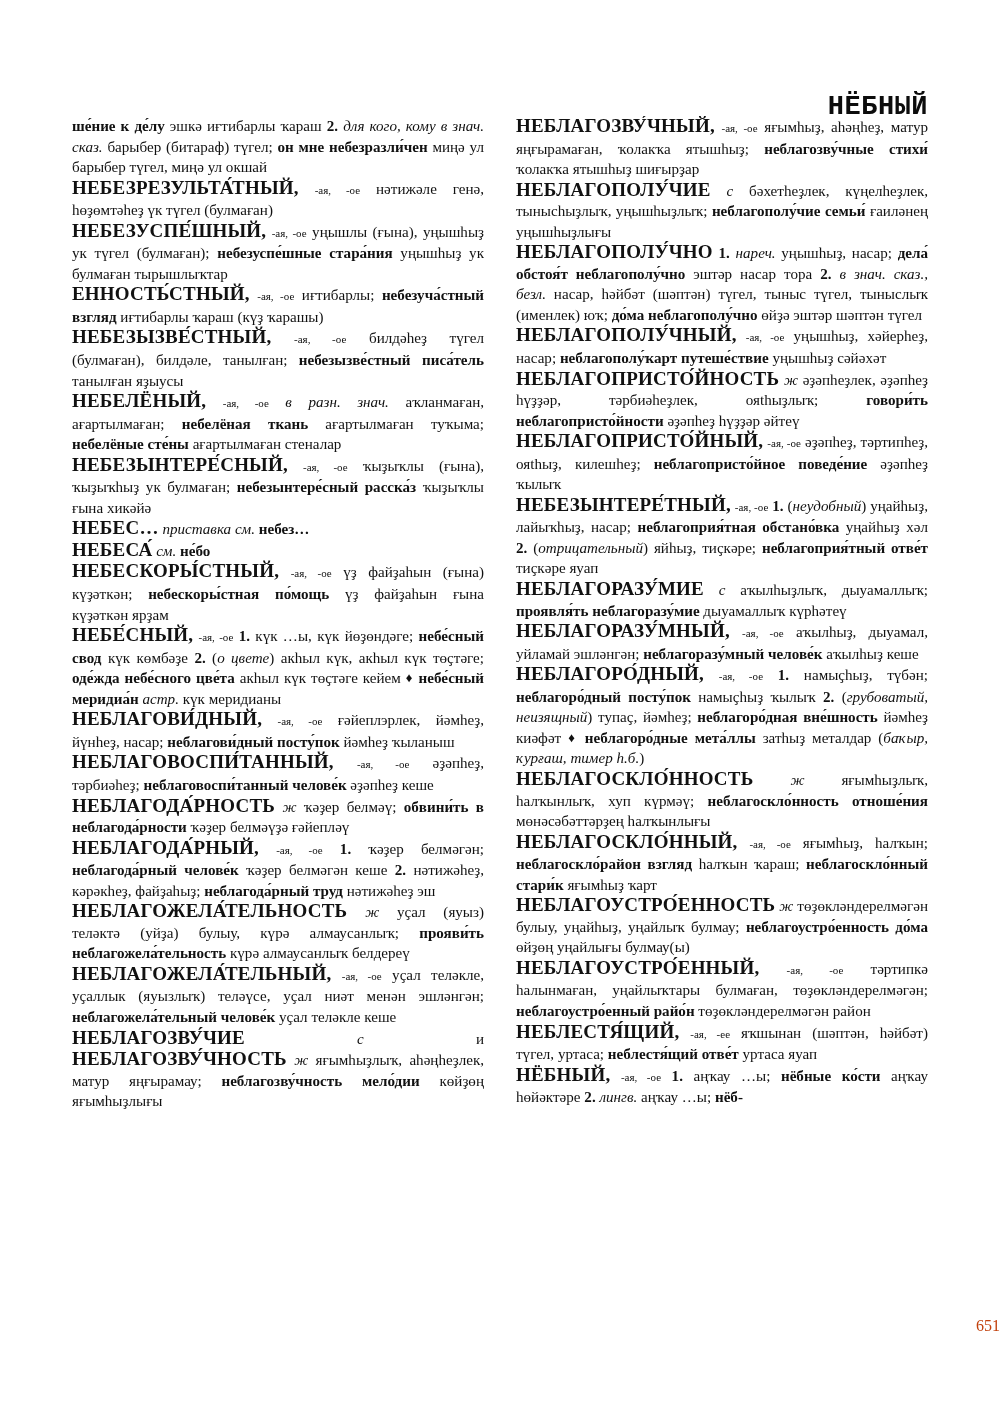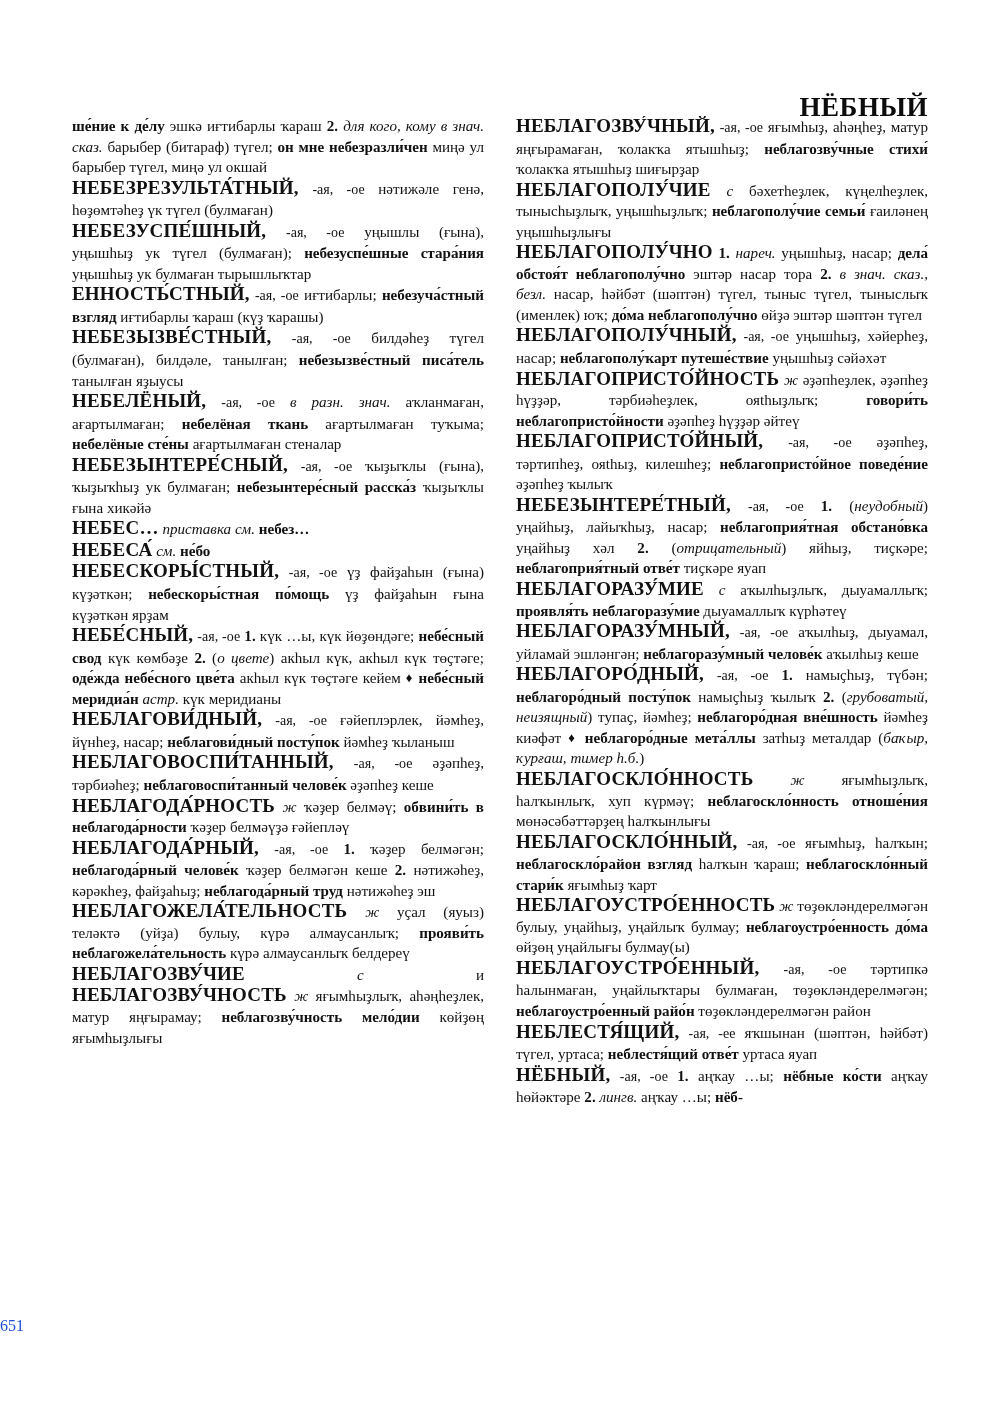--- a/index.html
+++ b/index.html
@@ -16,21 +16,21 @@
   }
   .page {
     width: 1000px; height: 1427px;
     position: relative;
     padding: 0;
   }
   .running-head {
     position: absolute;
     top: 92px;
     right: 72px;
-    font-family: Liberation Serif, serif;
+    font-family: Liberation Mono, monospace;
     font-weight: 700;
     font-size: 27px;
     letter-spacing: 0.5px;
     color: #0c0c0c;
   }
   .columns {
     position: absolute;
     top: 116px;
     left: 72px;
     width: 856px;
@@ -59,29 +59,29 @@
   }
   
   b.hw {
     font-weight: 700;
     font-size: 19px;
     letter-spacing: 0.2px;
   }
   b.bd { font-weight: 700; }
   i.it { font-style: italic; }
   .num { font-weight: 700; }
-  .small { font-size: 14px; }
+  .small { font-size: 11px; }
   .lozenge { font-size: 13px; vertical-align: 1px; }
   .folio {
     position: absolute;
     bottom: 92px;
     left: 0; right: 0;
-    text-align: left;
+    text-align: right;
     font-size: 16px;
-    color: #1d4ed8;
+    color: #c2410c;
   }
 </style>
 </head>
 <body>
 
 <div class="page">
 
   <div class="running-head">НЁБНЫЙ</div>
 
   <div class="columns">
@@ -95,20 +95,21 @@
         <p class="entry"><b class="hw">НЕБЕЗЫНТЕРЕ́СНЫЙ,</b> <span class="small">-ая, -ое</span> ҡыҙыҡлы (ғына), ҡыҙыҡһыҙ ук булмаған; <b class="bd">небезынтере́сный расска́з</b> ҡыҙыҡлы ғына хикәйә</p>
         <p class="entry"><b class="hw">НЕБЕС…</b> <i class="it">приставка см.</i> <b class="bd">небез…</b></p>
         <p class="entry"><b class="hw">НЕБЕСА́</b> <i class="it">см.</i> <b class="bd">не́бо</b></p>
         <p class="entry"><b class="hw">НЕБЕСКОРЫ́СТНЫЙ,</b> <span class="small">-ая, -ое</span> үҙ файҙаһын (ғына) күҙәткән; <b class="bd">небескоры́стная по́мощь</b> үҙ файҙаһын ғына күҙәткән ярҙам</p>
         <p class="entry"><b class="hw">НЕБЕ́СНЫЙ,</b> <span class="small">-ая, -ое</span> <span class="num">1.</span> күк …ы, күк йөҙөндәге; <b class="bd">небе́сный свод</b> күк көмбәҙе <span class="num">2.</span> (<i class="it">о цвете</i>) акһыл күк, акһыл күк төҫтәге; <b class="bd">оде́жда небе́сного цве́та</b> акһыл күк төҫтәге кейем <span class="lozenge">♦</span> <b class="bd">небе́сный меридиа́н</b> <i class="it">астр.</i> күк меридианы</p>
         <p class="entry"><b class="hw">НЕБЛАГОВИ́ДНЫЙ,</b> <span class="small">-ая, -ое</span> ғәйеплэрлек, йәмһеҙ, йүнһеҙ, насар; <b class="bd">неблагови́дный посту́пок</b> йәмһеҙ ҡыланыш</p>
         <p class="entry"><b class="hw">НЕБЛАГОВОСПИ́ТАННЫЙ,</b> <span class="small">-ая, -ое</span> әҙәпһеҙ, тәрбиәһеҙ; <b class="bd">неблаговоспи́танный челове́к</b> әҙәпһеҙ кеше</p>
         <p class="entry"><b class="hw">НЕБЛАГОДА́РНОСТЬ</b> <i class="it">ж</i> ҡәҙер белмәү; <b class="bd">обвини́ть в неблагода́рности</b> ҡәҙер белмәүҙә ғәйепләү</p>
         <p class="entry"><b class="hw">НЕБЛАГОДА́РНЫЙ,</b> <span class="small">-ая, -ое</span> <span class="num">1.</span> ҡәҙер белмәгән; <b class="bd">неблагода́рный челове́к</b> ҡәҙер белмәгән кеше <span class="num">2.</span> нәтижәһеҙ, кәрәкһеҙ, файҙаһыҙ; <b class="bd">неблагода́рный труд</b> нәтижәһеҙ эш</p>
         <p class="entry"><b class="hw">НЕБЛАГОЖЕЛА́ТЕЛЬНОСТЬ</b> <i class="it">ж</i> уҫал (яуыз) теләктә (уйҙа) булыу, күрә алмаусанлыҡ; <b class="bd">прояви́ть неблагожела́тельность</b> күрә алмаусанлыҡ белдереү</p>
+        <p class="entry"><b class="hw">НЕБЛАГОЖЕЛА́ТЕЛЬНЫЙ,</b> <span class="small">-ая, -ое</span> уҫал теләкле, уҫаллык (яуызлыҡ) теләүсе, уҫал ниәт менән эшләнгән; <b class="bd">неблагожела́тельный челове́к</b> уҫал теләкле кеше</p>
         <p class="entry"><b class="hw">НЕБЛАГОЗВУ́ЧИЕ</b> <i class="it">с</i> и <b class="hw">НЕБЛАГОЗВУ́ЧНОСТЬ</b> <i class="it">ж</i> яғымһыҙлыҡ, аһәңһеҙлек, матур яңғырамау; <b class="bd">неблагозву́чность мело́дии</b> көйҙөң яғымһыҙлығы</p>
       </div>
     <div class="col" id="col-right">
         <p class="entry"><b class="hw">НЕБЛАГОЗВУ́ЧНЫЙ,</b> <span class="small">-ая, -ое</span> яғымһыҙ, аһәңһеҙ, матур яңғырамаған, ҡолакҡа ятышһыҙ; <b class="bd">неблагозву́чные стихи́</b> ҡолакҡа ятышһыҙ шиғырҙар</p>
         <p class="entry"><b class="hw">НЕБЛАГОПОЛУ́ЧИЕ</b> <i class="it">с</i> бәхетһеҙлек, күңелһеҙлек, тыныcһыҙлыҡ, уңышһыҙлыҡ; <b class="bd">неблагополу́чие семьи́</b> ғаиләнең уңышһыҙлығы</p>
         <p class="entry"><b class="hw">НЕБЛАГОПОЛУ́ЧНО</b> <span class="num">1.</span> <i class="it">нареч.</i> уңышһыҙ, насар; <b class="bd">дела́ обстоя́т неблагополу́чно</b> эштәр насар тора <span class="num">2.</span> <i class="it">в знач. сказ., безл.</i> насар, һәйбәт (шәптән) түгел, тыныс түгел, тыныслыҡ (именлек) юҡ; <b class="bd">до́ма неблагополу́чно</b> өйҙә эштәр шәптән түгел</p>
         <p class="entry"><b class="hw">НЕБЛАГОПОЛУ́ЧНЫЙ,</b> <span class="small">-ая, -ое</span> уңышһыҙ, хәйерһеҙ, насар; <b class="bd">неблагополу́ҡарт путеше́ствие</b> уңышһыҙ сәйәхәт</p>
         <p class="entry"><b class="hw">НЕБЛАГОПРИСТО́ЙНОСТЬ</b> <i class="it">ж</i> әҙәпһеҙлек, әҙәпһеҙ һүҙҙәр, тәрбиәһеҙлек, ояthыҙлыҡ; <b class="bd">гово­ри́ть неблагопристо́йности</b> әҙәпһеҙ һүҙҙәр әйтеү</p>
         <p class="entry"><b class="hw">НЕБЛАГОПРИСТО́ЙНЫЙ,</b> <span class="small">-ая, -ое</span> әҙәпһеҙ, тәртипһеҙ, ояthыҙ, килешһеҙ; <b class="bd">неблагопристо́йное поведе́ние</b> әҙәпһеҙ ҡылыҡ</p>
         <p class="entry"><b class="hw">НЕБЕЗЫНТЕРЕ́ТНЫЙ,</b> <span class="small">-ая, -ое</span> <span class="num">1.</span> (<i class="it">неудобный</i>) уңайһыҙ, лайыҡһыҙ, насар; <b class="bd">неблагоприя́тная обстано́вка</b> уңайһыҙ хәл <span class="num">2.</span> (<i class="it">отрицательный</i>) яйһыҙ, тиҫкәре; <b class="bd">неблагоприя́тный отве́т</b> тиҫкәре яуап</p>

